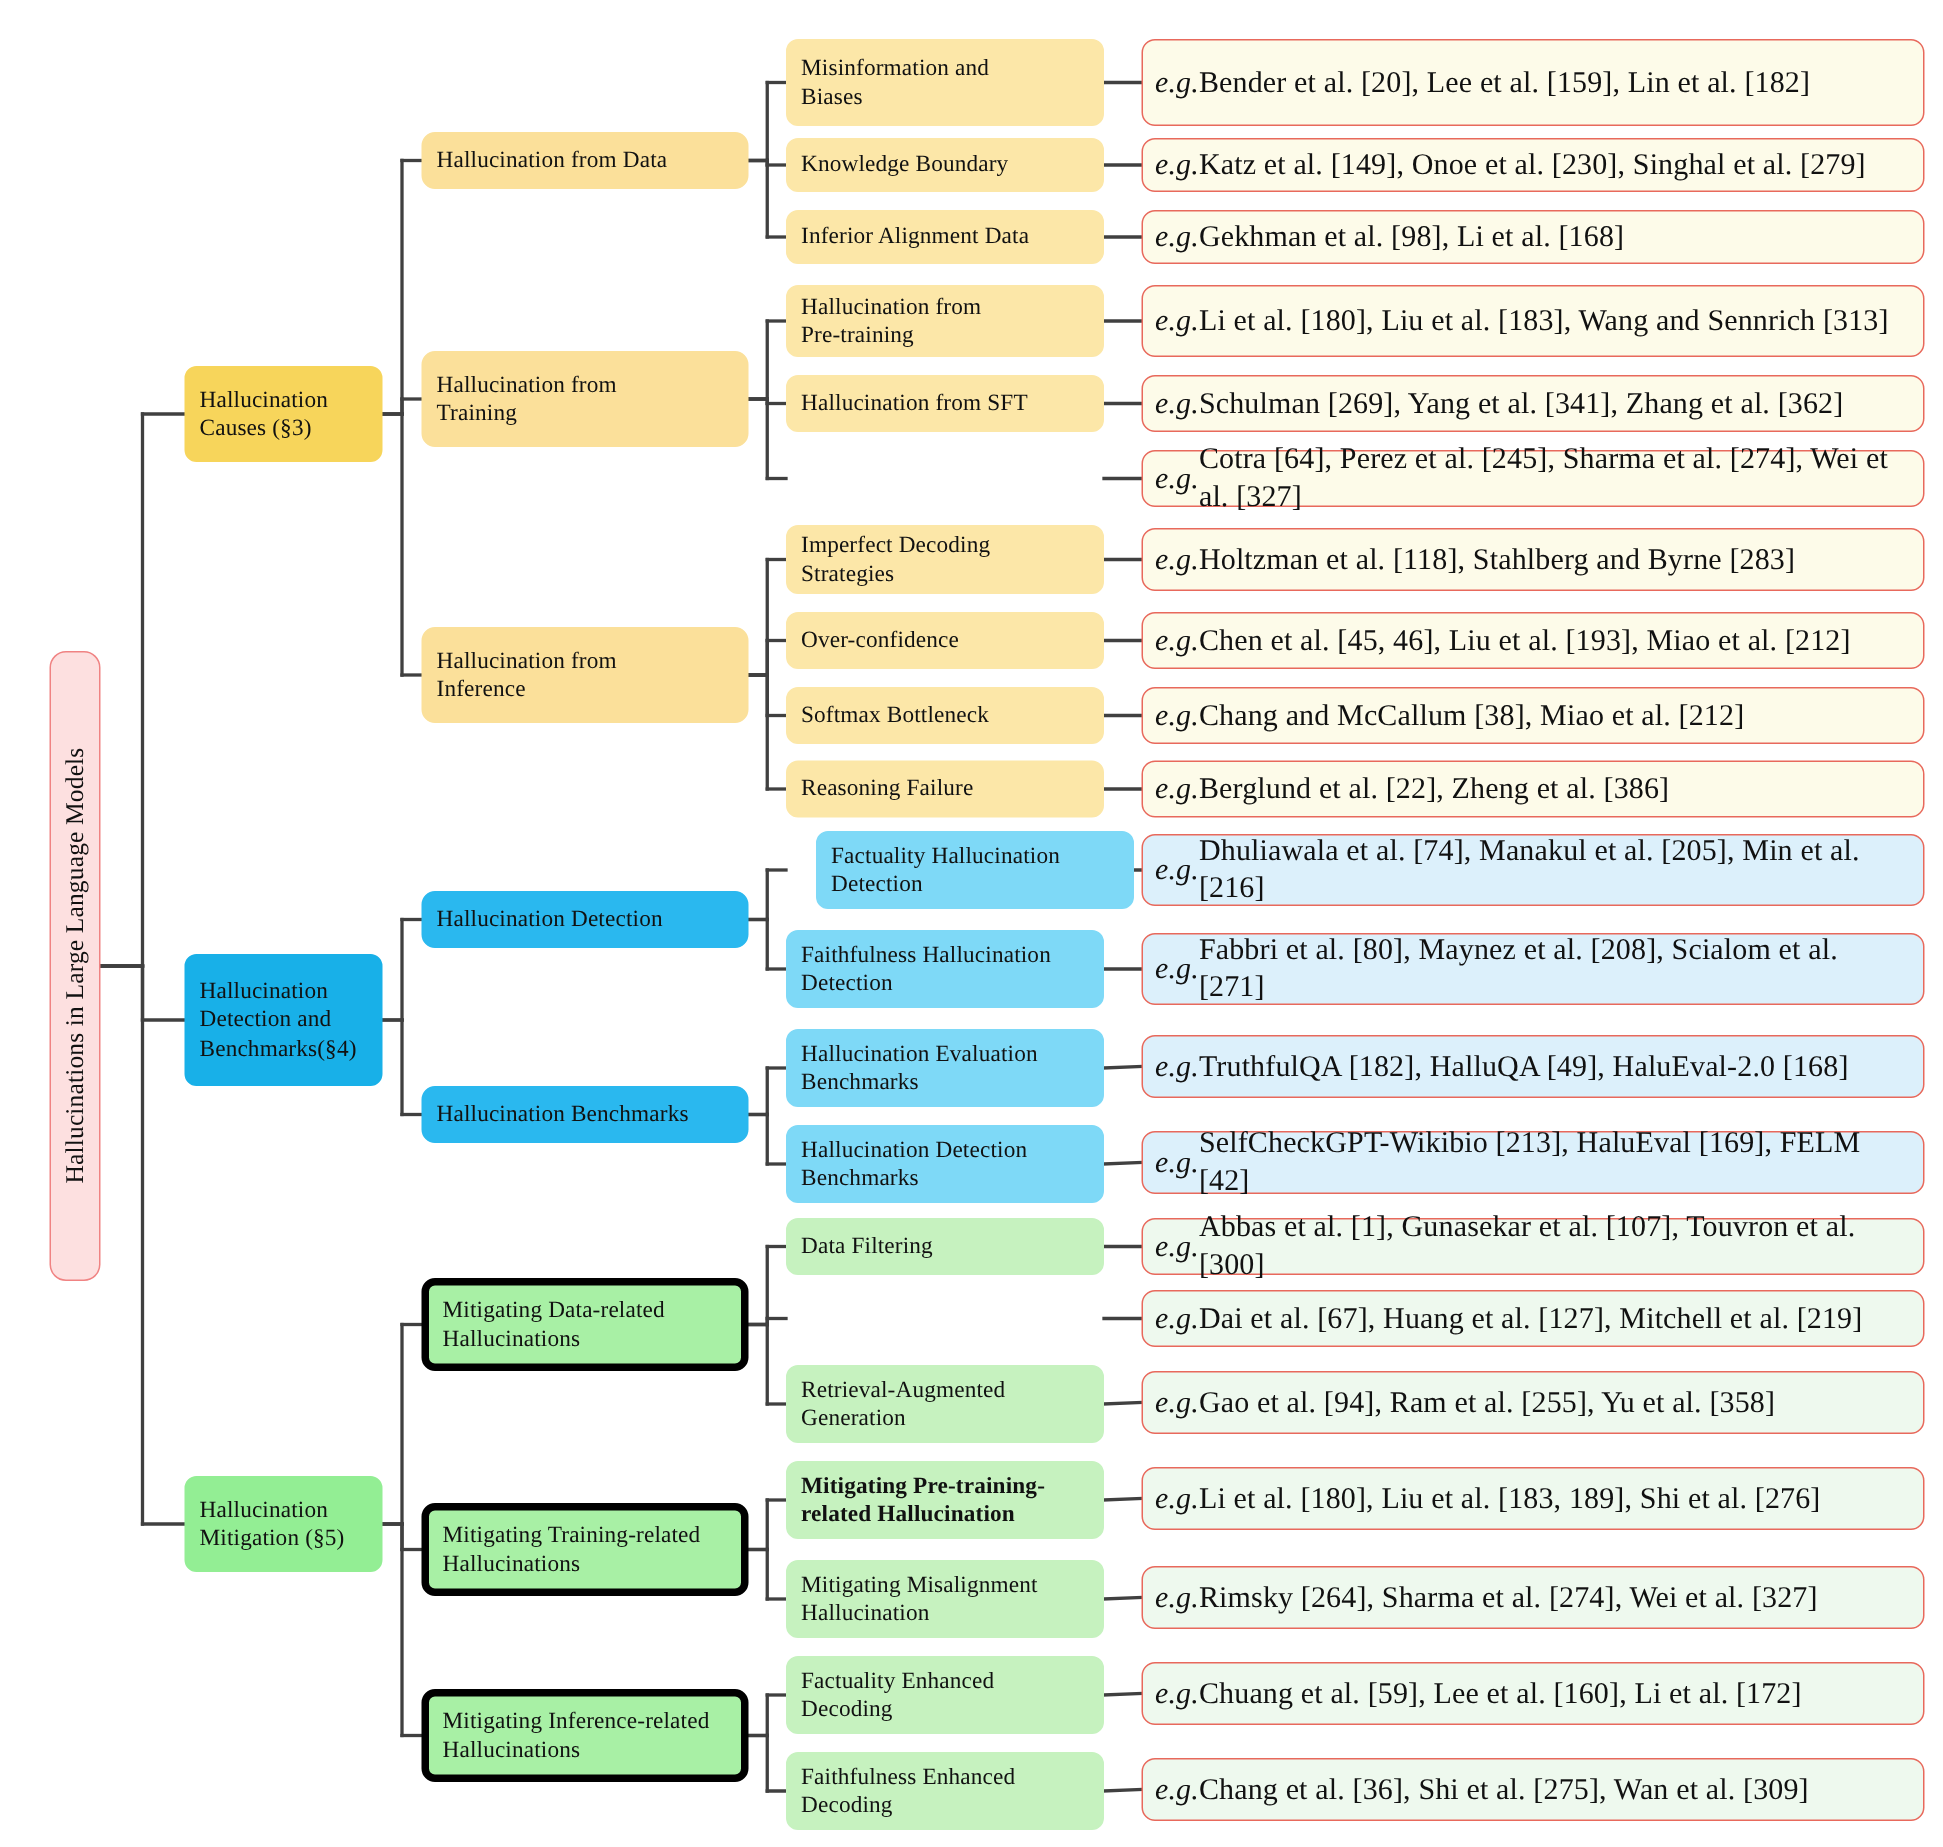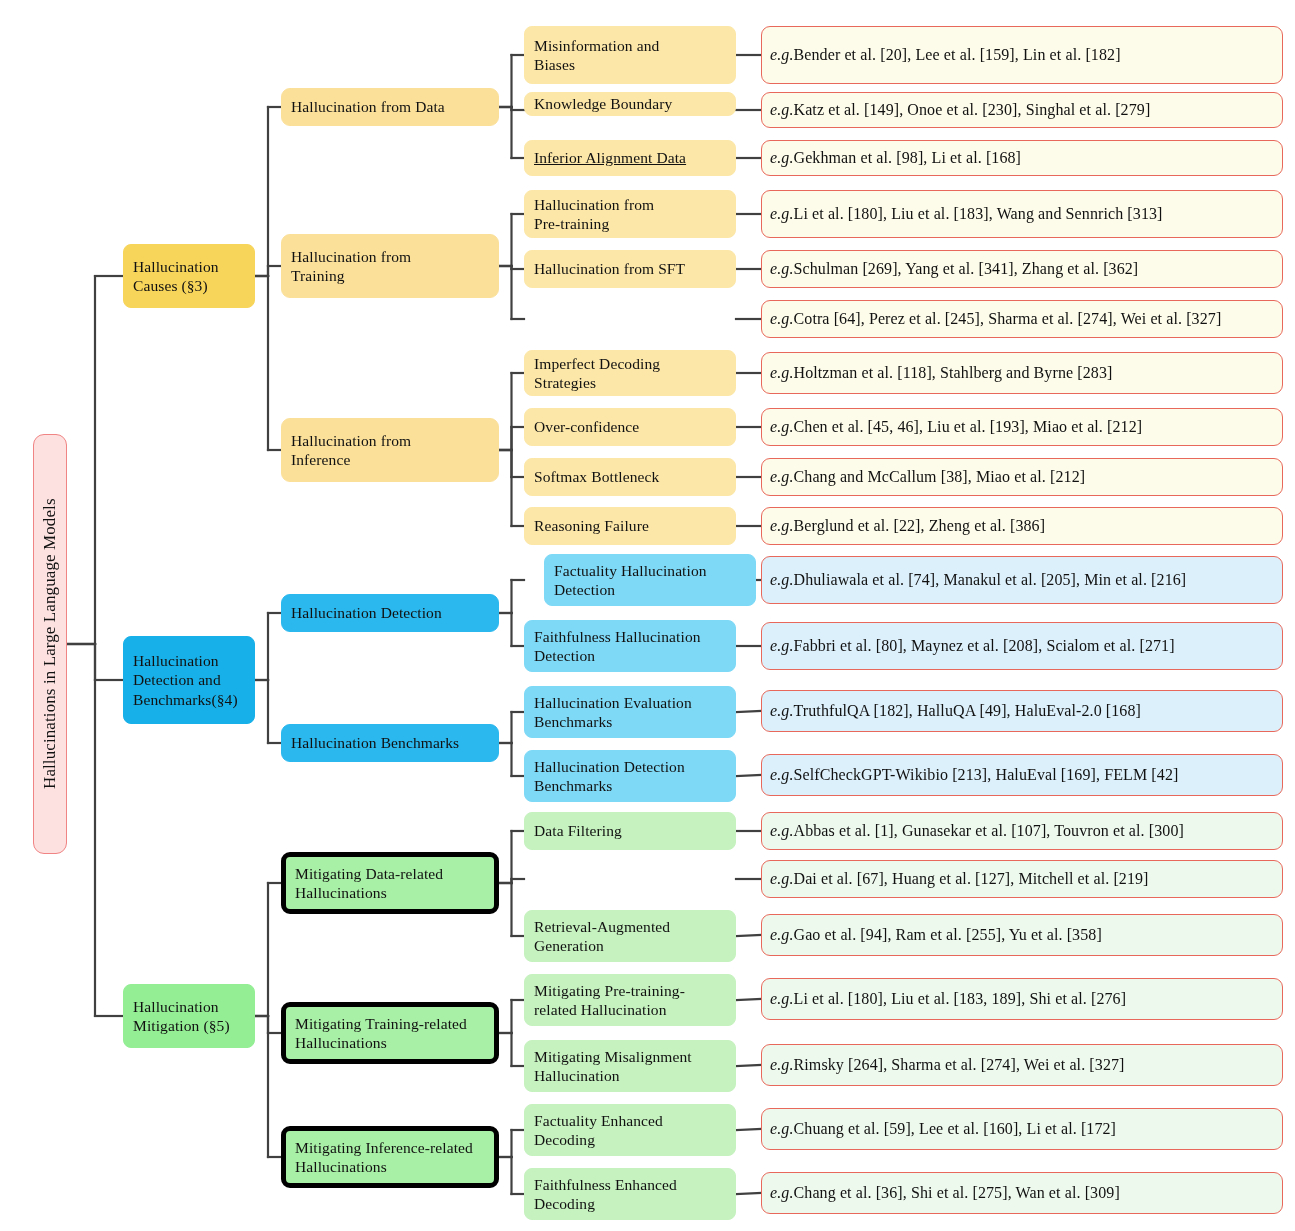--- a/index.html
+++ b/index.html
@@ -39,21 +39,21 @@
   .l2.cause{background:#fbe09a;border:1px solid #fbe09a;}
   .l2.detect{background:#2ab8ef;border:1px solid #2ab8ef;}
   .l2.mitig{background:#a8f0a5;border:5px solid #000000;}
   
   .l3{border-radius:8px;font-size:15.5px;}
   .l3.cause{background:#fce7a8;border:1px solid #fce7a8;}
   .l3.detect{background:#7ed9f7;border:1px solid #7ed9f7;}
   .l3.mitig{background:#c6f2bf;border:1px solid #c6f2bf;}
   
   .leaf{
-    border-radius:9px;font-size:16px;padding:5px 8px;
+    border-radius:9px;font-size:20px;padding:5px 8px;
   }
   .leaf.cause{background:#fdfbe9;border:1.2px solid #e8695c;}
   .leaf.detect{background:#dcf0fb;border:1.2px solid #e8695c;}
   .leaf.mitig{background:#eef9ee;border:1.2px solid #e8695c;}
   .eg{font-style:italic;}
 </style>
 </head>
 <body>
 
 <div id="tree">
@@ -176,23 +176,23 @@
       <path d="M511.5 1194 L524 1194" stroke="#404040" stroke-width="2.2" fill="none" stroke-linecap="square"></path>
       <path d="M736 1194 L761 1193" stroke="#404040" stroke-width="2.2" fill="none" stroke-linecap="square"></path>
     </svg>
 <div class="node root" style="left: 33px; top: 434px; width: 34px; height: 420px;">Hallucinations in Large Language Models</div>
     <div class="node l1 cause" style="left: 123px; top: 244px; width: 132px; height: 64px;">Hallucination
 Causes (§3)</div>
     <div class="node l3 cause" style="left: 524px; top: 26px; width: 212px; height: 58px;">Misinformation and
 Biases</div>
     <div class="node l2 cause" style="left: 281px; top: 88px; width: 218px; height: 38px;">Hallucination from Data</div>
     <div class="node leaf cause" style="left: 761px; top: 26px; width: 522px; height: 58px;"><span class="eg">e.g.</span><span class="refs"> Bender et al. [20], Lee et al. [159], Lin et al. [182]</span></div>
-    <div class="node l3 cause" style="left: 524px; top: 92px; width: 212px; height: 24px;">Knowledge Boundary</div>
+    <div class="node l3 cause" style="left: 524px; top: 92px; width: 212px; height: 36px;">Knowledge Boundary</div>
     <div class="node leaf cause" style="left: 761px; top: 92px; width: 522px; height: 36px;"><span class="eg">e.g.</span><span class="refs"> Katz et al. [149], Onoe et al. [230], Singhal et al. [279]</span></div>
-    <div class="node l3 cause" style="left: 524px; top: 140px; width: 212px; height: 36px; text-decoration: underline;">Inferior Alignment Data</div>
+    <div class="node l3 cause" style="left: 524px; top: 140px; width: 212px; height: 36px;">Inferior Alignment Data</div>
     <div class="node leaf cause" style="left: 761px; top: 140px; width: 522px; height: 36px;"><span class="eg">e.g.</span><span class="refs"> Gekhman et al. [98], Li et al. [168]</span></div>
     <div class="node l2 cause" style="left: 281px; top: 234px; width: 218px; height: 64px;">Hallucination from
 Training</div>
     <div class="node l3 cause" style="left: 524px; top: 190px; width: 212px; height: 48px;">Hallucination from
 Pre-training</div>
     <div class="node leaf cause" style="left: 761px; top: 190px; width: 522px; height: 48px;"><span class="eg">e.g.</span><span class="refs"> Li et al. [180], Liu et al. [183], Wang and Sennrich [313]</span></div>
     <div class="node l3 cause" style="left: 524px; top: 250px; width: 212px; height: 38px;">Hallucination from SFT</div>
     <div class="node leaf cause" style="left: 761px; top: 250px; width: 522px; height: 38px;"><span class="eg">e.g.</span><span class="refs"> Schulman [269], Yang et al. [341], Zhang et al. [362]</span></div>
     <div class="node leaf cause" style="left: 761px; top: 300px; width: 522px; height: 38px;"><span class="eg">e.g.</span><span class="refs"> Cotra [64], Perez et al. [245], Sharma et al. [274], Wei et al. [327]</span></div>
     <div class="node l2 cause" style="left: 281px; top: 418px; width: 218px; height: 64px;">Hallucination from
@@ -228,21 +228,21 @@
     <div class="node l2 mitig" style="left: 281px; top: 852px; width: 218px; height: 62px;">Mitigating Data-related
 Hallucinations</div>
     <div class="node l3 mitig" style="left: 524px; top: 812px; width: 212px; height: 38px;">Data Filtering</div>
     <div class="node leaf mitig" style="left: 761px; top: 812px; width: 522px; height: 38px;"><span class="eg">e.g.</span><span class="refs"> Abbas et al. [1], Gunasekar et al. [107], Touvron et al. [300]</span></div>
     <div class="node leaf mitig" style="left: 761px; top: 860px; width: 522px; height: 38px;"><span class="eg">e.g.</span><span class="refs"> Dai et al. [67], Huang et al. [127], Mitchell et al. [219]</span></div>
     <div class="node l3 mitig" style="left: 524px; top: 910px; width: 212px; height: 52px;">Retrieval-Augmented
 Generation</div>
     <div class="node leaf mitig" style="left: 761px; top: 914px; width: 522px; height: 42px;"><span class="eg">e.g.</span><span class="refs"> Gao et al. [94], Ram et al. [255], Yu et al. [358]</span></div>
     <div class="node l2 mitig" style="left: 281px; top: 1002px; width: 218px; height: 62px;">Mitigating Training-related
 Hallucinations</div>
-    <div class="node l3 mitig" style="left: 524px; top: 974px; width: 212px; height: 52px;">Mitigating Pre-training-
+    <div class="node l3 mitig" style="left: 524px; top: 974px; width: 212px; height: 52px; font-weight: bold;">Mitigating Pre-training-
 related Hallucination</div>
     <div class="node leaf mitig" style="left: 761px; top: 978px; width: 522px; height: 42px;"><span class="eg">e.g.</span><span class="refs"> Li et al. [180], Liu et al. [183, 189], Shi et al. [276]</span></div>
     <div class="node l3 mitig" style="left: 524px; top: 1040px; width: 212px; height: 52px;">Mitigating Misalignment
 Hallucination</div>
     <div class="node leaf mitig" style="left: 761px; top: 1044px; width: 522px; height: 42px;"><span class="eg">e.g.</span><span class="refs"> Rimsky [264], Sharma et al. [274], Wei et al. [327]</span></div>
     <div class="node l2 mitig" style="left: 281px; top: 1126px; width: 218px; height: 62px;">Mitigating Inference-related
 Hallucinations</div>
     <div class="node l3 mitig" style="left: 524px; top: 1104px; width: 212px; height: 52px;">Factuality Enhanced
 Decoding</div>
     <div class="node leaf mitig" style="left: 761px; top: 1108px; width: 522px; height: 42px;"><span class="eg">e.g.</span><span class="refs"> Chuang et al. [59], Lee et al. [160], Li et al. [172]</span></div>

